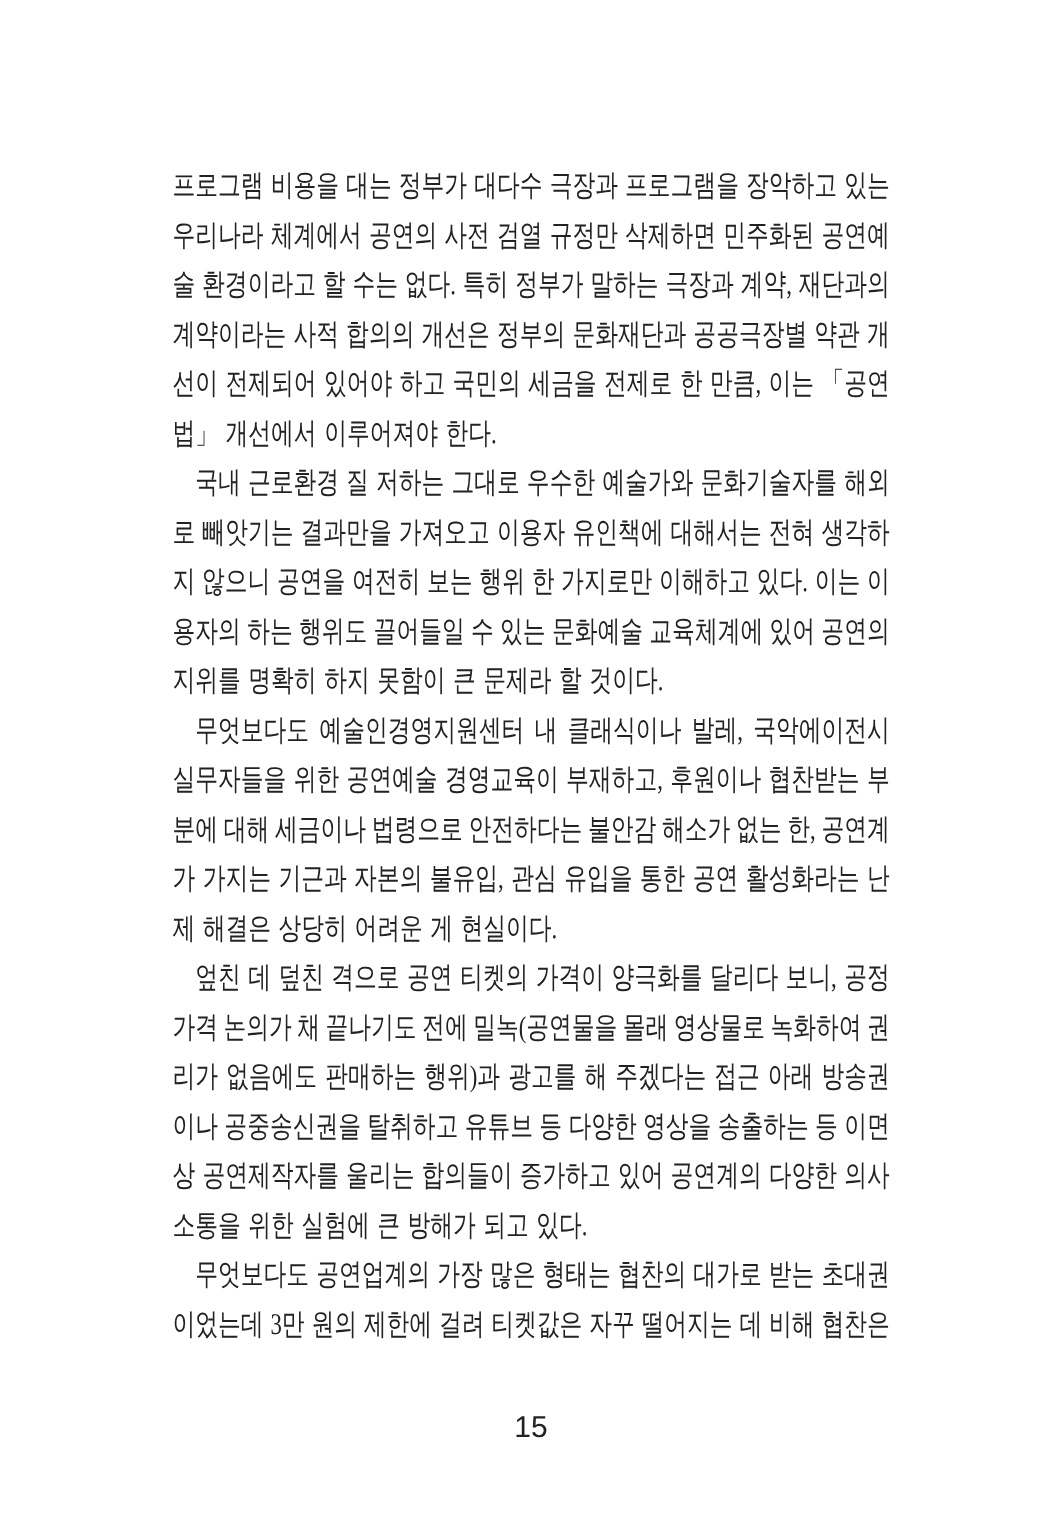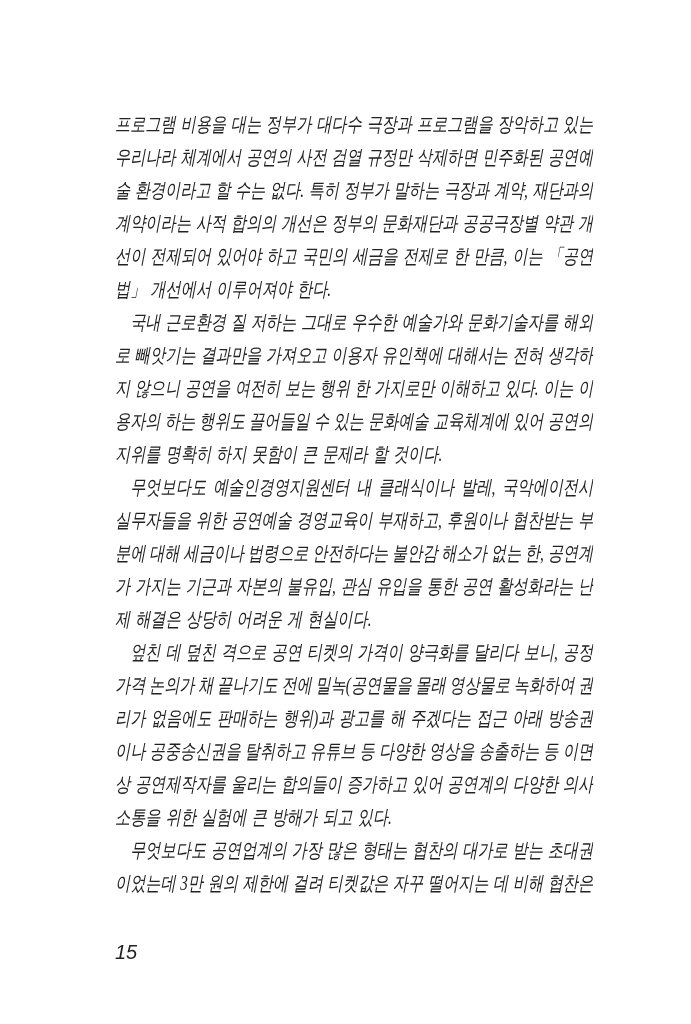--- a/index.html
+++ b/index.html
@@ -6,21 +6,20 @@
   body { background: #e8e8e8; }
   .page {
     position: relative;
     width: 691px;
     height: 1024px;
     margin: 0 auto;
     background: var(--page-bg, #ffffff);
     overflow: hidden;
     font-family: "Liberation Serif", "DejaVu Serif", serif;
     color: var(--ink, #222222);
-    font-style: italic;
   }
   
   .text-block {
     position: absolute;
     left: 115px;
     top: 108px;
     width: 630px;
     transform: scaleX(0.759);
     transform-origin: 0 0;
     font-size: 20px;
@@ -38,21 +37,21 @@
   .line.natural {               
     justify-content: flex-start;
     gap: 0.33em;
   }
   .line.indent { padding-left: 20px; } 
   .page-number {
     position: absolute;
     left: 115px;
     top: 941px;
     width: 478px;
-    text-align: left;
+    text-align: center;
     font-family: "Liberation Sans", "DejaVu Sans", sans-serif;
     font-size: 20px;
     color: var(--ink, #222222);
   }
 </style>
 </head>
 <body>
 
 <div class="page" style="--page-bg: #ffffff; --ink: #222222;">
   <div class="text-block">

